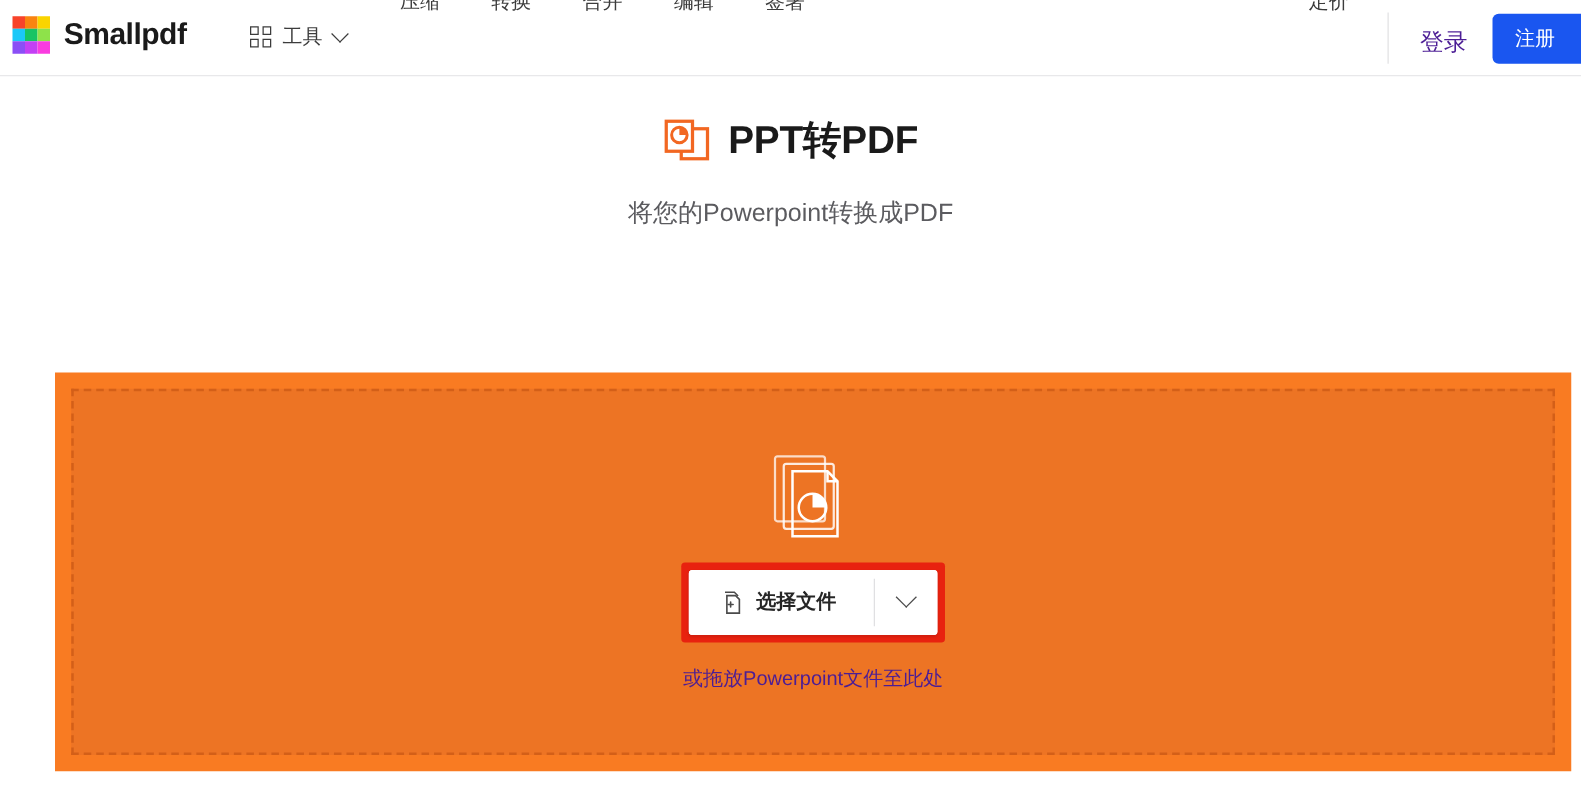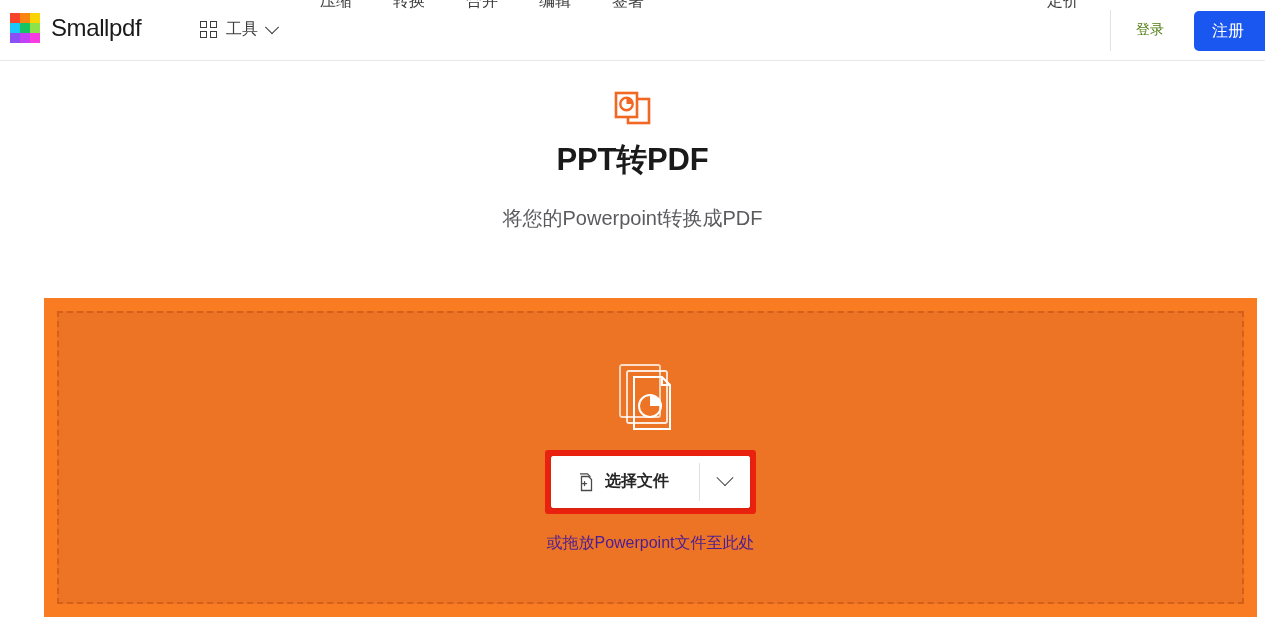--- a/index.html
+++ b/index.html
@@ -37,21 +37,21 @@
   .logo-grid {
     width: 30px;
     height: 30px;
     display: grid;
     grid-template-columns: repeat(3, 1fr);
     grid-template-rows: repeat(3, 1fr);
   }
   .logo-cell { width: 100%; height: 100%; }
   .brand-name {
     font-size: 24px;
-    font-weight: 400;
+    font-weight: 700;
     color: #1a1a1a;
     letter-spacing: -0.4px;
   }
 
   .tools-menu {
     position: absolute;
     left: 200px;
     top: 19px;
     display: flex;
     align-items: center;
@@ -113,22 +113,22 @@
     top: 10px;
     width: 1px;
     height: 41px;
     background: #e2e2e4;
   }
 
   .login-link {
     position: absolute;
     left: 1136px;
     top: 21px;
-    font-size: 14px;
-    color: #4d7c0f;
+    font-size: 19px;
+    color: #4c1d95;
     text-decoration: none;
   }
 
   .signup-btn {
     position: absolute;
     left: 1194px;
     top: 11px;
     width: 82px;
     height: 40px;
     border: none;
@@ -145,21 +145,20 @@
   
   .title-block {
     margin-top: 30px;
     text-align: center;
   }
   .title-row {
     display: flex;
     align-items: center;
     justify-content: center;
     gap: 14px;
-    flex-direction: column;
   }
   .ppt-icon { width: 38px; height: 34px; display: block; }
   .page-title {
     font-size: 31px;
     font-weight: 700;
     color: #1a1a1a;
     letter-spacing: -0.2px;
   }
   .page-subtitle {
     margin-top: 24px;

